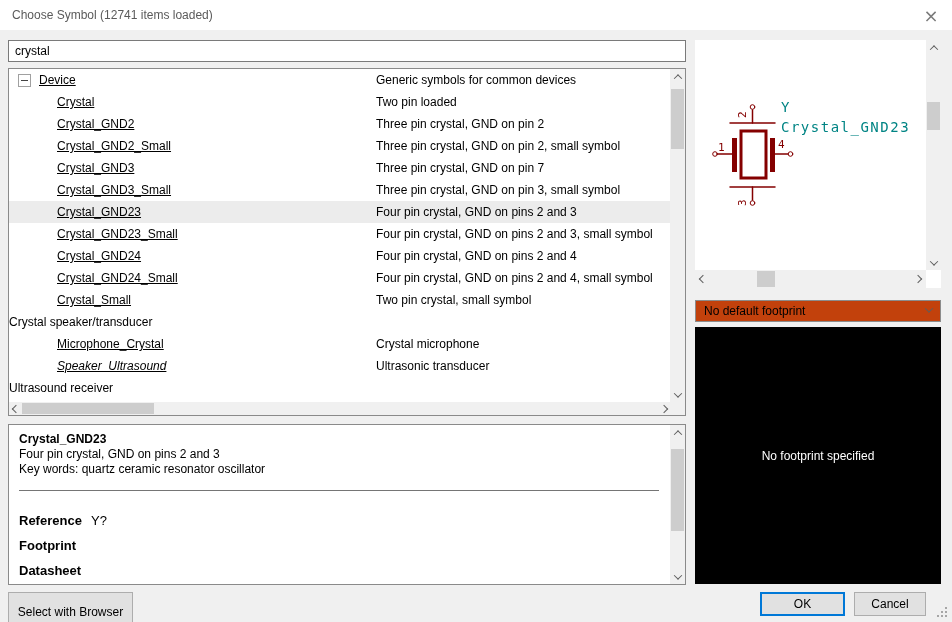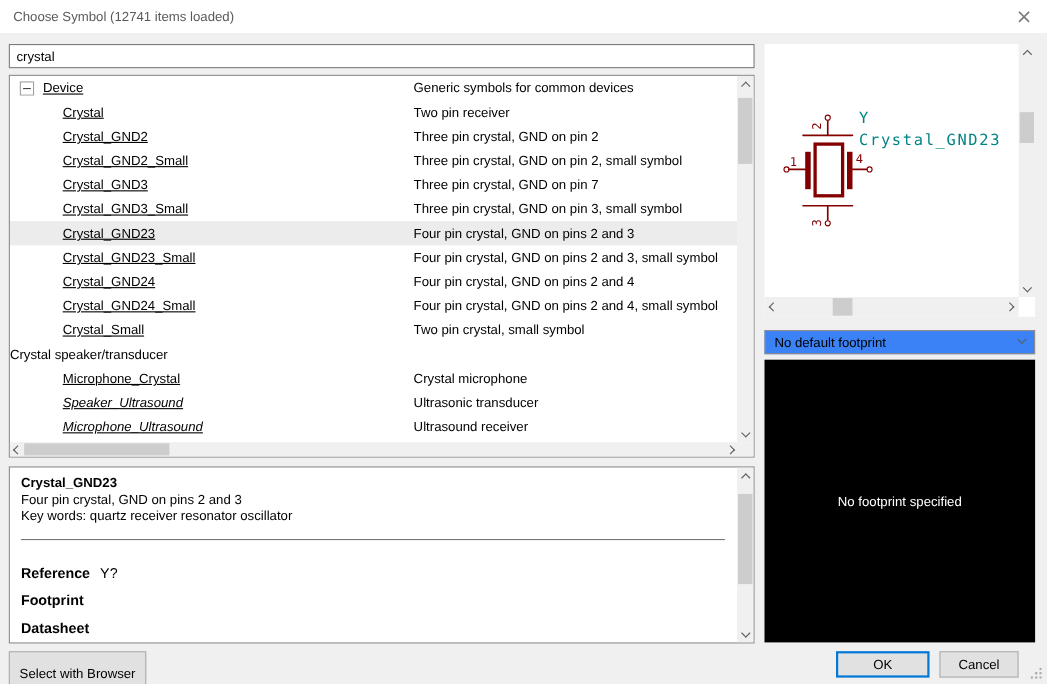--- a/index.html
+++ b/index.html
@@ -75,21 +75,21 @@
   .preview svg.sym { position:absolute; left:0; top:0; }
   .preview .pvscroll { right:0; top:0; width:15px; height:230px; }
   .preview .pvscroll .sb-btn.top { left:0; top:0; width:15px; height:15px; }
   .preview .pvscroll .sb-btn.bot { left:0; bottom:0; width:15px; height:15px; }
   .preview .pvscroll .thumb { left:1px; top:62px; width:13px; height:28px; }
   .preview .phscroll { left:0; bottom:0; width:231px; height:18px; }
   .preview .phscroll .sb-btn.lft { left:0; top:0; width:16px; height:18px; }
   .preview .phscroll .sb-btn.rgt { right:0; top:0; width:16px; height:18px; }
   .preview .phscroll .thumb { left:62px; top:1px; width:18px; height:16px; }
 
-  .combo { position:absolute; left:695px; top:300px; width:246px; height:22px; background:#3b82f6; border:1px solid #8c8c8c;
+  .combo { position:absolute; left:695px; top:300px; width:246px; height:22px; background:#c2410c; border:1px solid #8c8c8c;
            display:flex; align-items:center; padding:0 8px; font-size:12px; }
   .combo .combo-label { flex:1; }
   .combo .chev { border-color:#5e5e5e; margin-top:-3px; }
 
   .fp-preview { position:absolute; left:695px; top:327px; width:246px; height:257px; background:#000; color:#fff;
                 display:flex; align-items:center; justify-content:center; font-size:12px; }
 
   .grip { position:absolute; left:937px; top:607px; width:10px; height:10px; }
 </style>
 </head>
@@ -110,21 +110,21 @@
             <span class="minus"></span>
           </span>
           <span class="lbl">Device</span>
         </div>
         <div class="tdesc">Generic symbols for common devices</div>
       </div>
       <div class="trow child">
         <div class="tname">
           <span class="lbl">Crystal</span>
         </div>
-        <div class="tdesc">Two pin receiver</div>
+        <div class="tdesc">Two pin loaded</div>
       </div>
       <div class="trow child">
         <div class="tname">
           <span class="lbl">Crystal_GND2</span>
         </div>
         <div class="tdesc">Three pin crystal, GND on pin 2</div>
       </div>
       <div class="trow child">
         <div class="tname">
           <span class="lbl">Crystal_GND2_Small</span>
@@ -182,23 +182,20 @@
         </div>
         <div class="tdesc">Crystal microphone</div>
       </div>
       <div class="trow child italic">
         <div class="tname">
           <span class="lbl">Speaker_Ultrasound</span>
         </div>
         <div class="tdesc">Ultrasonic transducer</div>
       </div>
       <div class="trow child italic">
-        <div class="tname">
-          <span class="lbl">Microphone_Ultrasound</span>
-        </div>
         <div class="tdesc">Ultrasound receiver</div>
       </div>
       <div class="trow parent clipped">
         <div class="tname">
           <span class="lbl">Oscillator</span>
         </div>
         <div class="tdesc">Oscillator symbols</div>
       </div>
     </div>
 
@@ -220,21 +217,21 @@
         <span class="chev right"></span>
       </div>
   </div>
   <div class="corner"></div>
 </div>
 
 <div class="details">
   <div class="inner">
     <div class="d-name">Crystal_GND23</div>
     <div class="d-line">Four pin crystal, GND on pins 2 and 3</div>
-    <div class="d-line">Key words: quartz receiver resonator oscillator</div>
+    <div class="d-line">Key words: quartz ceramic resonator oscillator</div>
     <hr class="d-hr">
     <div class="d-fields" id="detail-fields">
         <div class="d-field"><span class="flabel">Reference</span><span>Y?</span></div>
         <div class="d-field"><span class="flabel">Footprint</span><span></span></div>
         <div class="d-field"><span class="flabel">Datasheet</span><span></span></div>
       </div>
   </div>
   <div class="sb dscroll">
     <div class="sb-btn top">
         <span class="chev up"></span>

